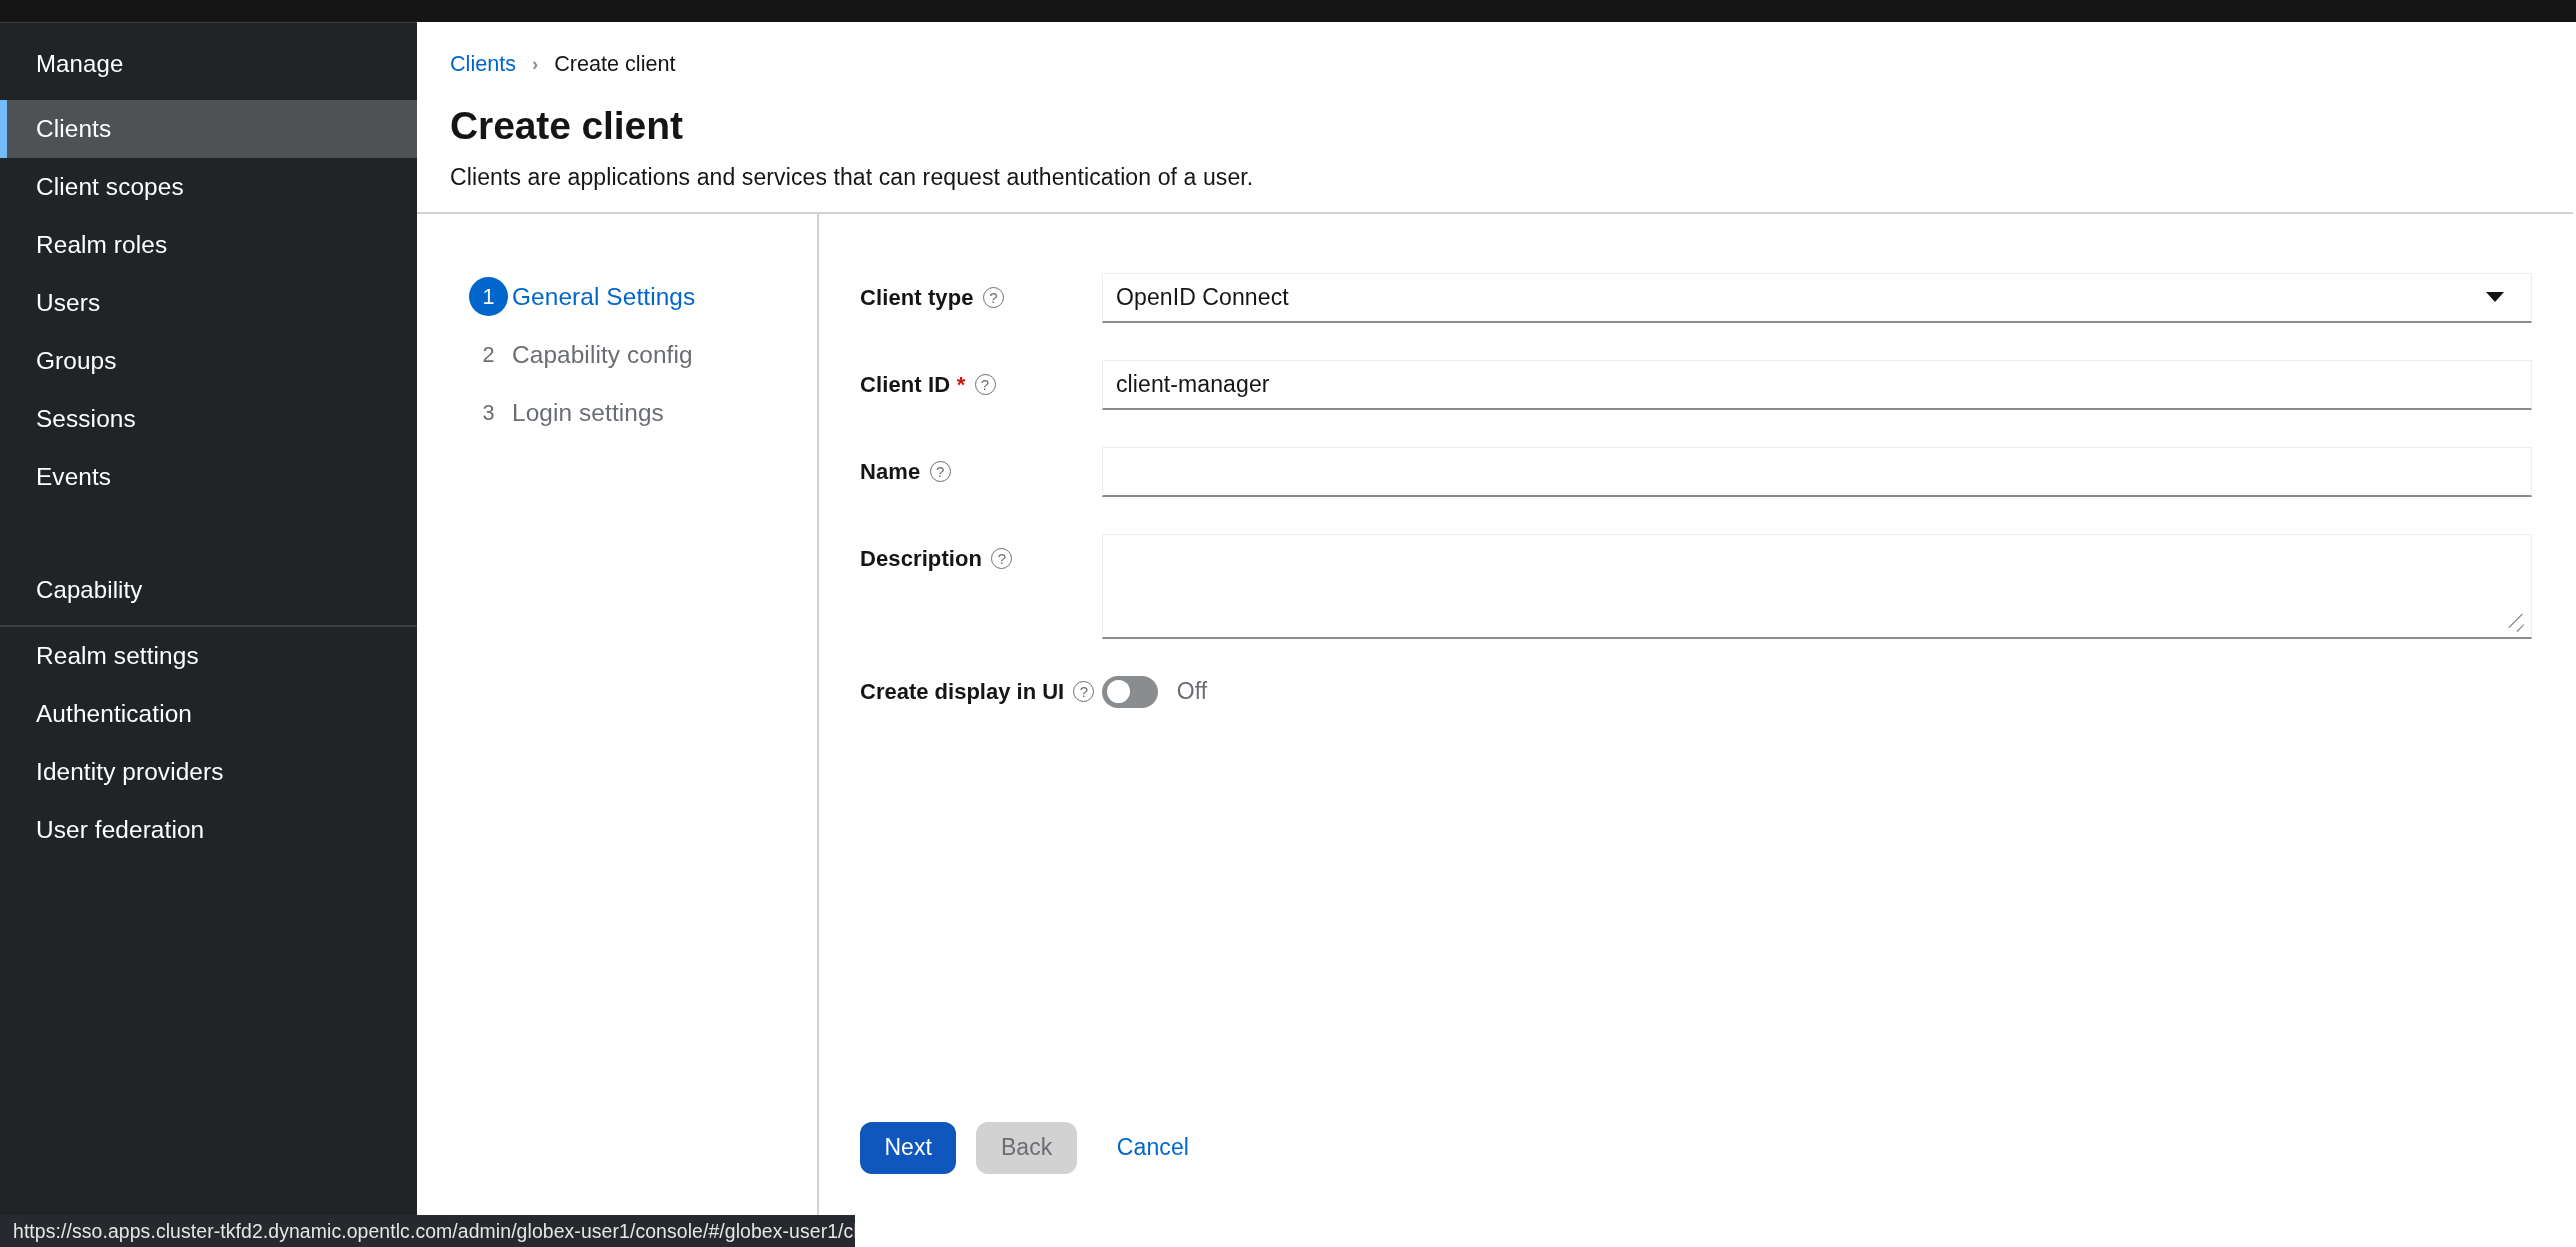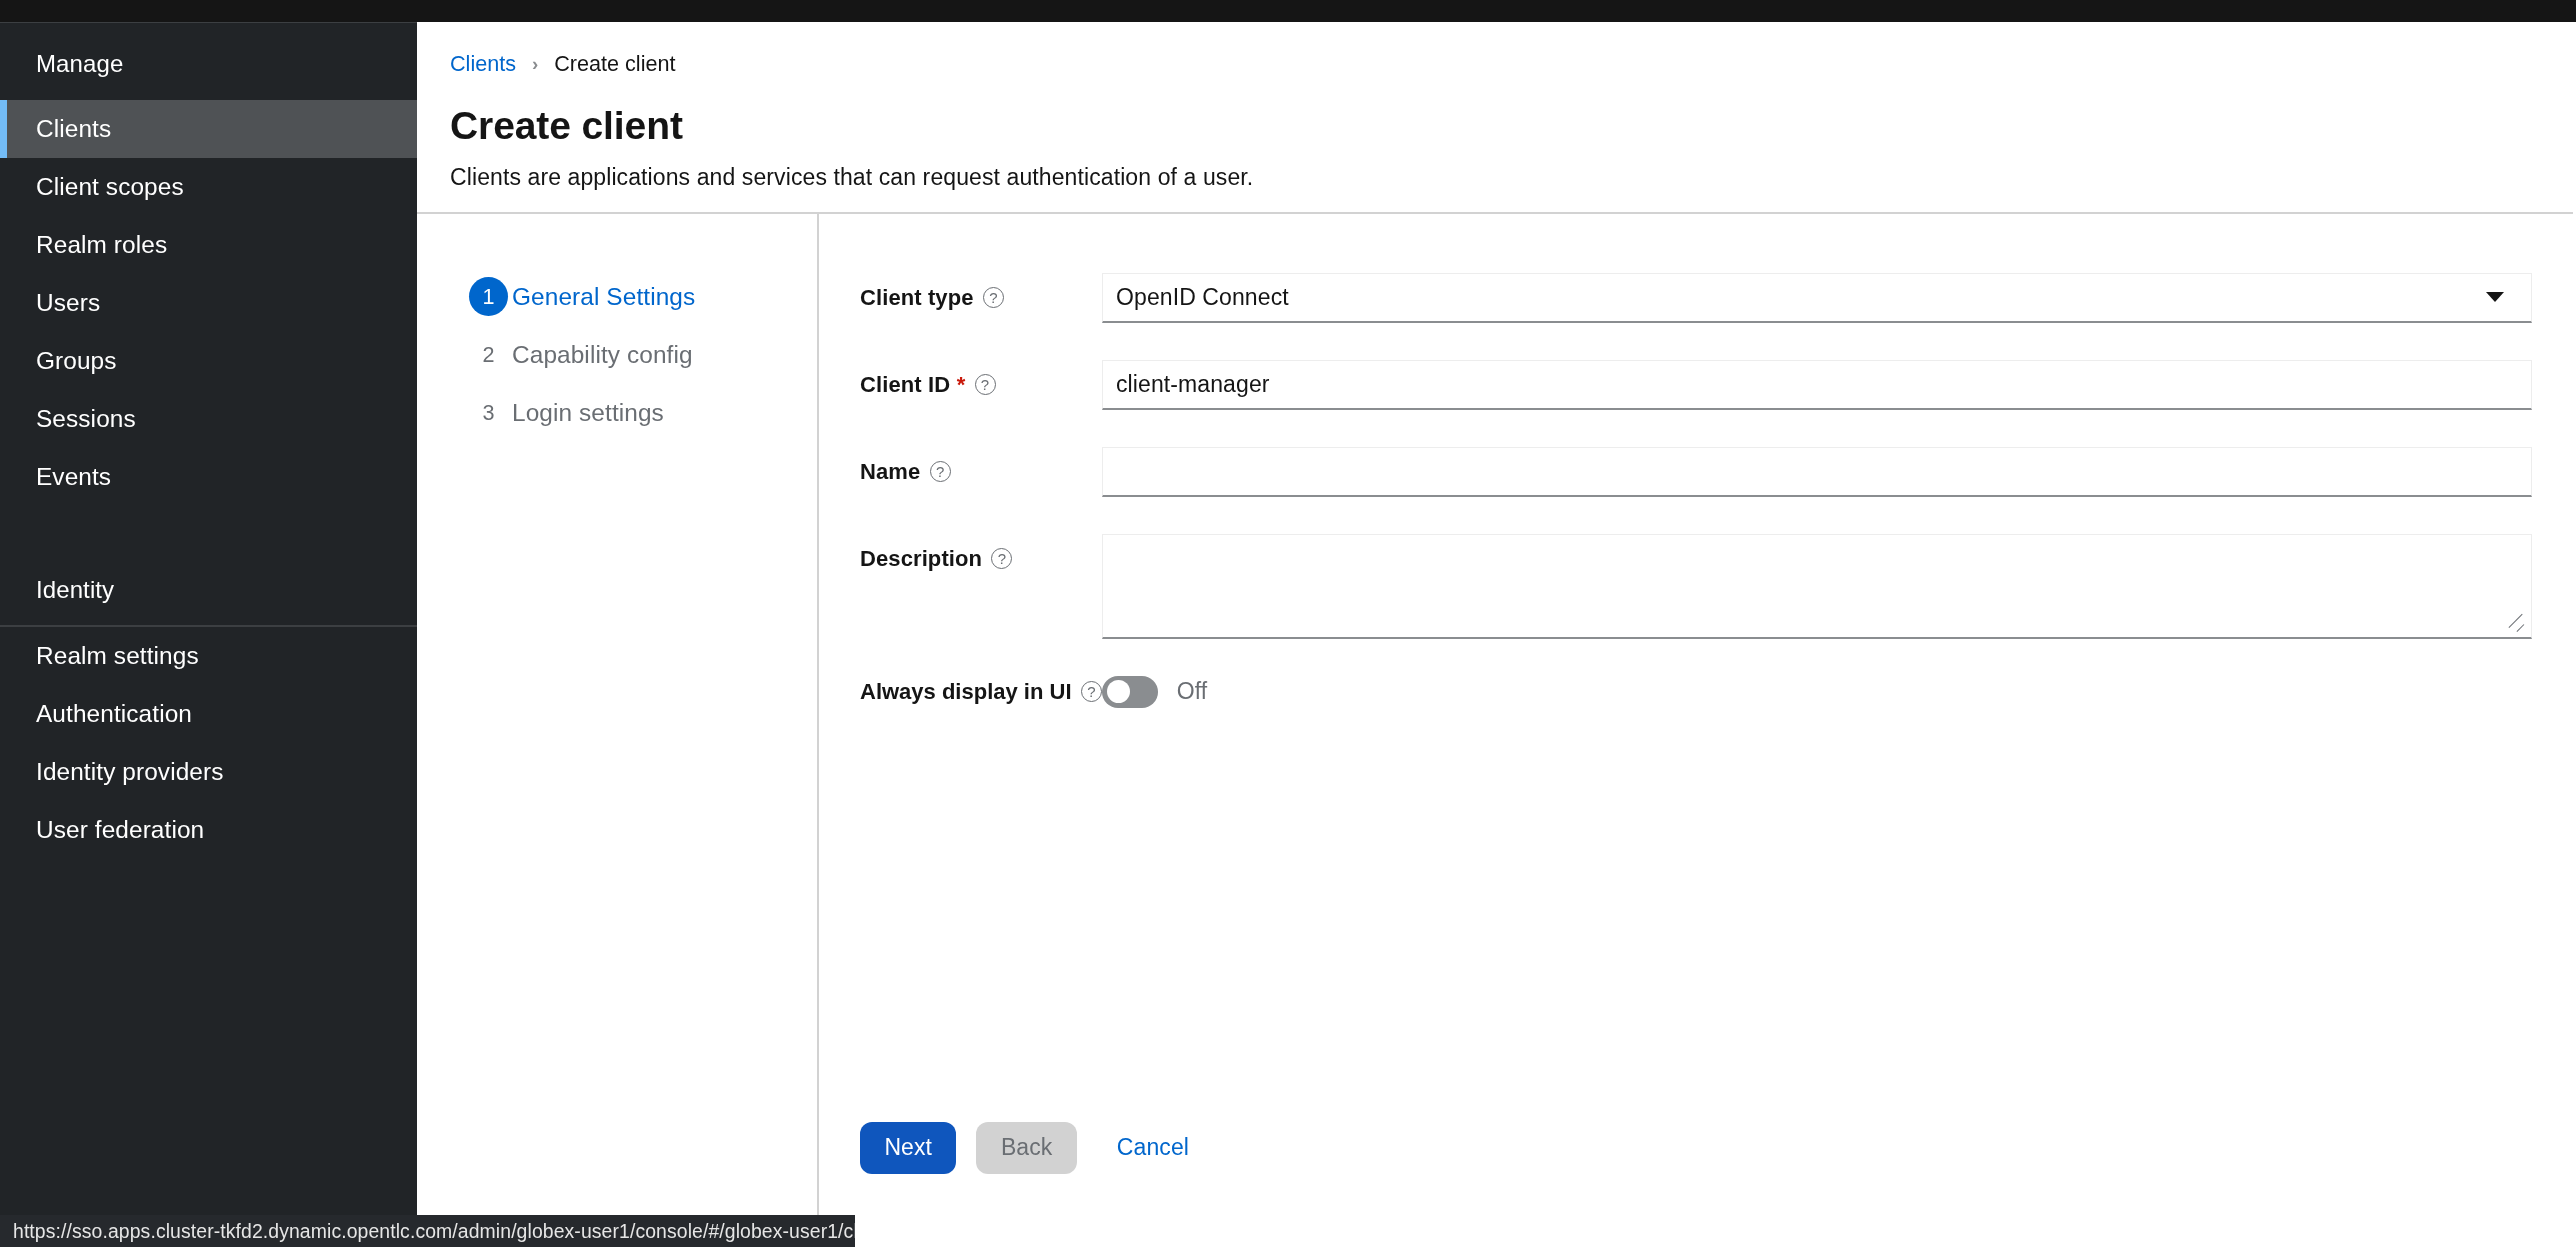--- a/index.html
+++ b/index.html
@@ -491,21 +491,21 @@
     </div>
     <div class="nav-item">
       <span>Sessions</span>
     </div>
     <div class="nav-item">
       <span>Events</span>
     </div>
 
     <div class="nav-gap"></div>
 
-    <div class="nav-section-title">Identity</div>
+    <div class="nav-section-title">Capability</div>
 
     <div class="nav-divider"></div>
 
     <div class="nav-item">
       <span>Realm settings</span>
     </div>
     <div class="nav-item">
       <span>Authentication</span>
     </div>
     <div class="nav-item">
@@ -595,21 +595,21 @@
             <textarea class="field-textarea" style=""></textarea>
             <span class="resize-grip">
               <span class="grip-a"></span>
               <span class="grip-b"></span>
             </span>
           </div>
         </div>
 
         <div class="switch-row">
           <div class="switch-label">
-            <span>Always display in UI</span>
+            <span>Create display in UI</span>
             <span class="help-icon">?</span>
           </div>
           <div class="switch">
             <span class="switch-knob"></span>
           </div>
           <span class="switch-state">Off</span>
         </div>
 
         <div class="wizard-footer">
           <button class="btn btn-primary">Next</button>

